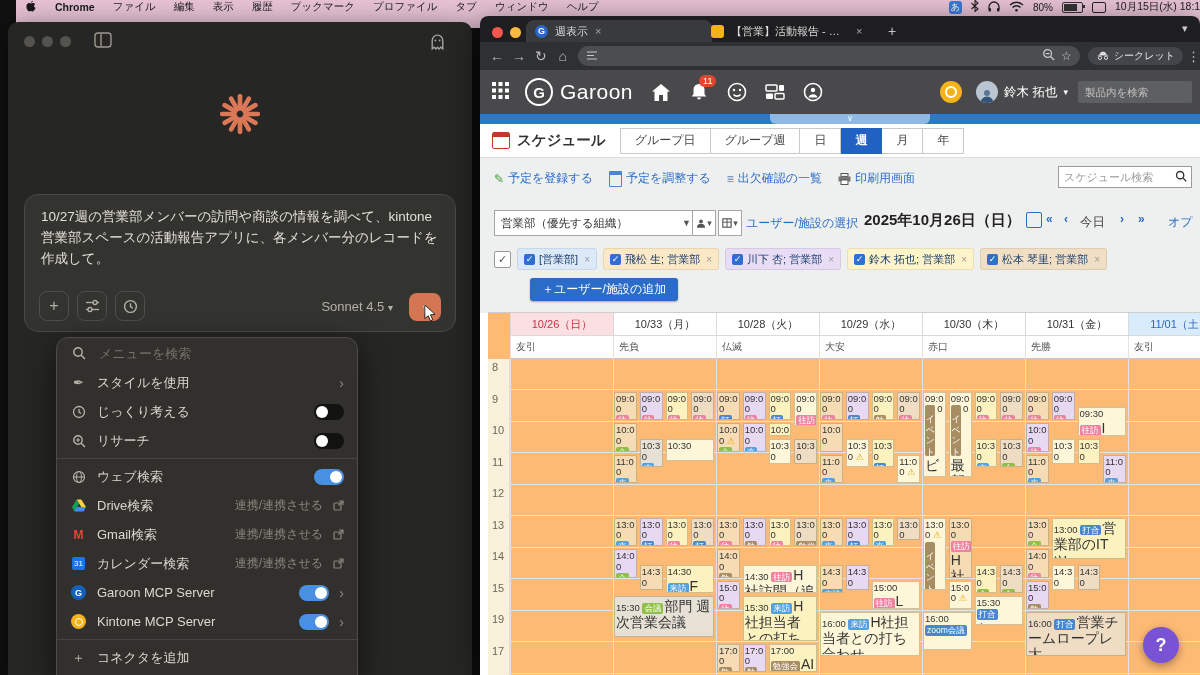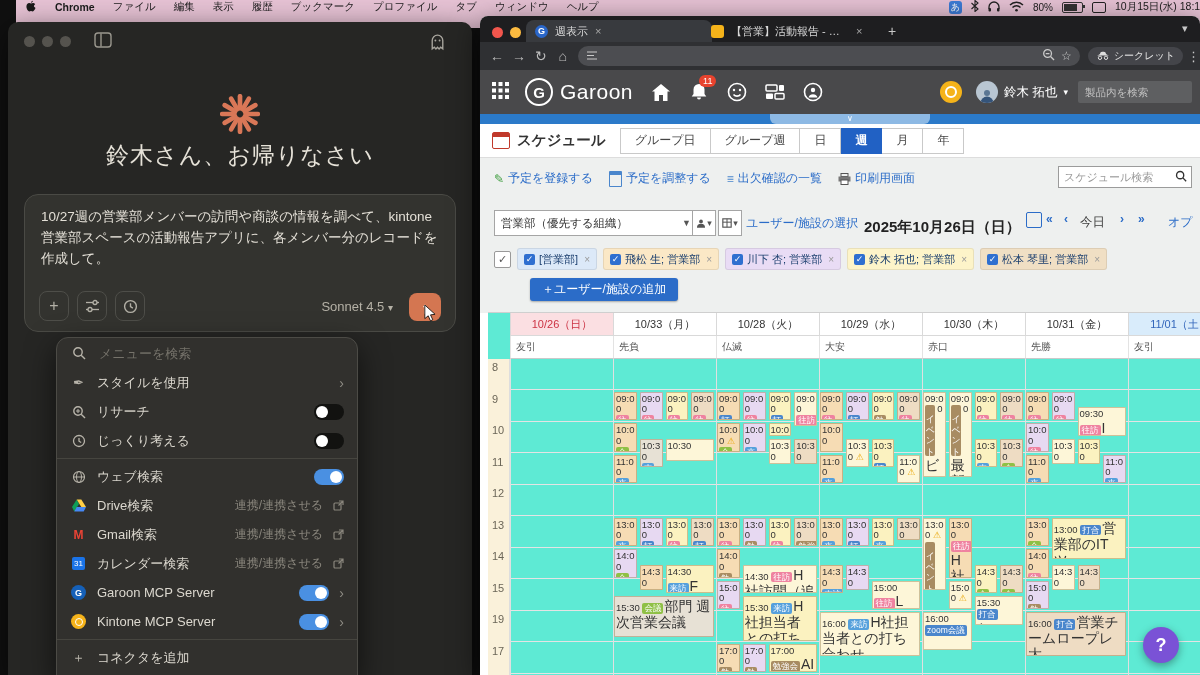--- a/index.html
+++ b/index.html
@@ -93,33 +93,33 @@
   #gactions{left:14px;top:12px;display:flex;gap:16px;align-items:center;}
   .glink{color:#2b6cc8;font-size:12px;display:flex;align-items:center;gap:4px;white-space:nowrap;}
   .glic{font-size:12px;}
   #sched-search-wrap{left:578px;top:8px;display:flex;align-items:center;background:#fff;border:1px solid #9b9b9b;height:20px;}
   #sched-search{border:none;outline:none;font-size:11px;width:102px;padding:0 5px;color:#444;font-family:"Liberation Sans",sans-serif;}
   #sched-search::placeholder{color:#999;}
   #org-select{left:14px;top:52px;width:190px;height:24px;background:#fff;border:1px solid #a5a5a5;font-size:11.5px;color:#333;display:flex;align-items:center;padding:0 6px;}
   #org-select .arr{margin-left:auto;color:#555;font-size:9px;}
   .mini-btn{top:52px;width:22px;height:24px;background:#fff;border:1px solid #a5a5a5;display:flex;align-items:center;justify-content:center;gap:1px;font-size:9px;color:#555;}
   #user-sel-link{left:266px;top:57px;color:#2b6cc8;font-size:12px;white-space:nowrap;}
-  #gdate{left:384px;top:60px;font-size:15px;font-weight:bold;color:#222;white-space:nowrap;}
+  #gdate{left:384px;top:53px;font-size:15px;font-weight:bold;color:#222;white-space:nowrap;}
   #date-cal-ic{left:546px;top:54px;width:14px;height:14px;border:1.5px solid #2b6cc8;border-radius:2px;}
   .nav-a{top:54px;color:#2b6cc8;font-size:12px;font-weight:bold;}
   #today-link{left:600px;top:56px;color:#404040;font-size:12.5px;}
   #options-link{left:688px;top:56px;color:#2b6cc8;font-size:12px;white-space:nowrap;}
   #chips-row{left:14px;top:90px;display:flex;gap:6px;align-items:center;}
   .lead-cb{width:15px;height:15px;background:#fff;border:1px solid #999;color:#555;font-size:11px;display:flex;align-items:center;justify-content:center;border-radius:2px;}
   .chip{height:20px;display:flex;align-items:center;gap:4px;padding:0 6px;border-radius:3px;font-size:11px;color:#1a3e6e;border:1px solid rgba(0,0,0,.08);white-space:nowrap;}
   .cb{width:11px;height:11px;background:#2f6fd0;color:#fff;font-size:9px;line-height:11px;text-align:center;border-radius:2px;flex:none;}
   .chip .x{color:#9a9a9a;font-size:10px;margin-left:2px;}
   #add-user-btn{left:50px;top:120px;height:23px;background:#2b6cc8;color:#fff;font-size:12px;display:inline-flex;align-items:center;padding:0 12px;border-radius:3px;white-space:nowrap;box-shadow:0 1px 2px rgba(0,0,0,.3);}
   
-  #cal{left:8px;top:296px;width:712px;height:363px;background:#5eead4;border-top:1px solid #cfcfcf;overflow:hidden;}
+  #cal{left:8px;top:296px;width:712px;height:363px;background:#fdba74;border-top:1px solid #cfcfcf;overflow:hidden;}
   .dh{position:absolute;top:0;height:23px;font-size:11px;display:flex;align-items:center;justify-content:center;border-left:1px solid #d9d9d9;border-bottom:1px solid #d9d9d9;box-sizing:border-box;background:#fff;color:#333;white-space:nowrap;overflow:hidden;}
   .dh.sun{background:#fbdfe2;color:#cc3344;}
   .dh.sat{background:#d9ecfb;color:#3366bb;}
   .rk{position:absolute;top:23px;height:23px;font-size:10px;color:#555;display:flex;align-items:center;padding-left:5px;border-left:1px solid #e3e3e3;border-bottom:1px solid #c9c9c9;box-sizing:border-box;background:#fff;}
   #hourcol{position:absolute;left:0;top:46px;width:22px;bottom:0;background:#faf1da;border-right:1px solid #ddd;box-sizing:border-box;}
   .hl{position:absolute;left:0;width:22px;font-size:11px;color:#6b6658;padding:2px 0 0 4px;box-sizing:border-box;}
   .vln{position:absolute;top:46px;bottom:0;width:1px;background:#e0e0e0;}
   #gridlines{position:absolute;left:0;right:0;top:46px;bottom:0;background:repeating-linear-gradient(to bottom,transparent 0px,transparent 30.5px,#e4e4e4 30.5px,#e4e4e4 31.5px);}
   .ev{position:absolute;box-sizing:border-box;border:1px solid rgba(120,95,40,.35);border-radius:1px;font-size:9.5px;line-height:1.15;color:#333;padding:1px 1px;overflow:hidden;word-break:break-all;}
   .etag{display:inline-block;color:#fff;font-size:8.5px;border-radius:2px;padding:0 2px;line-height:1.25;margin:0 1px 0 0;white-space:nowrap;}
@@ -198,21 +198,20 @@
             <line x1="-4.33" y1="2.5" x2="-13.86" y2="8"></line>
             <line x1="-5" y1="0" x2="-16" y2="0"></line>
             <line x1="-4.33" y1="-2.5" x2="-13.86" y2="-8"></line>
             <line x1="-2.5" y1="-4.33" x2="-8" y2="-13.86"></line>
             <line x1="0" y1="-5" x2="0" y2="-16"></line>
             <line x1="2.5" y1="-4.33" x2="8" y2="-13.86"></line>
             <line x1="4.33" y1="-2.5" x2="13.86" y2="-8"></line>
           </g>
         </svg>
     </div>
-    <div class="abs" id="cl-greeting">鈴木さん、お帰りなさい</div>
 
     <div class="abs" id="cl-card">
       <div class="abs" id="cl-prompt">10/27週の営業部メンバーの訪問や商談の情報を調べて、kintone営業部スペースの活動報告アプリに、各メンバー分のレコードを作成して。</div>
       <div class="abs" id="cl-btnrow">
         <span class="cbtn">+</span>
         <span class="cbtn">
             <svg width="15" height="14" viewBox="0 0 15 14">
               <line x1="1" y1="3.5" x2="14" y2="3.5" stroke="currentColor" stroke-width="1.3"></line>
               <line x1="1" y1="10.5" x2="14" y2="10.5" stroke="currentColor" stroke-width="1.3"></line>
               <circle cx="10" cy="3.5" r="2" fill="#33332f" stroke="currentColor" stroke-width="1.3"></circle>
@@ -245,39 +244,39 @@
       </div>
       <div id="menu-items">
           <div class="mrow">
             <div class="micon">✒</div>
             <div class="mlabel">スタイルを使用</div>
             <div class="mchev">›</div>
           </div>
           <div class="mrow">
             <div class="micon">
               <svg width="14" height="14" viewBox="0 0 14 14">
+                <circle cx="7" cy="7" r="5.5" fill="none" stroke="currentColor" stroke-width="1.3"></circle>
+                <path d="M7 4v3.2l2.2 1.3" fill="none" stroke="currentColor" stroke-width="1.3"></path>
+              </svg>
+            </div>
+            <div class="mlabel">じっくり考える</div>
+            <div class="tg">
+              <div class="knob"></div>
+            </div>
+          </div>
+          <div class="mrow">
+            <div class="micon">
+              <svg width="14" height="14" viewBox="0 0 14 14">
                 <circle cx="6" cy="6" r="4.2" fill="none" stroke="currentColor" stroke-width="1.4"></circle>
                 <line x1="9.2" y1="9.2" x2="13" y2="13" stroke="currentColor" stroke-width="1.4"></line>
                 <line x1="4" y1="6" x2="8" y2="6" stroke="currentColor" stroke-width="1.1"></line>
                 <line x1="6" y1="4" x2="6" y2="8" stroke="currentColor" stroke-width="1.1"></line>
               </svg>
             </div>
             <div class="mlabel">リサーチ</div>
-            <div class="tg">
-              <div class="knob"></div>
-            </div>
-          </div>
-          <div class="mrow">
-            <div class="micon">
-              <svg width="14" height="14" viewBox="0 0 14 14">
-                <circle cx="7" cy="7" r="5.5" fill="none" stroke="currentColor" stroke-width="1.3"></circle>
-                <path d="M7 4v3.2l2.2 1.3" fill="none" stroke="currentColor" stroke-width="1.3"></path>
-              </svg>
-            </div>
-            <div class="mlabel">じっくり考える</div>
             <div class="tg">
               <div class="knob"></div>
             </div>
           </div>
           <div class="mdiv"></div>
           <div class="mrow">
             <div class="micon">
               <svg width="14" height="14" viewBox="0 0 14 14">
                 <circle cx="7" cy="7" r="5.5" fill="none" stroke="currentColor" stroke-width="1.2"></circle>
                 <ellipse cx="7" cy="7" rx="2.5" ry="5.5" fill="none" stroke="currentColor" stroke-width="1"></ellipse>

